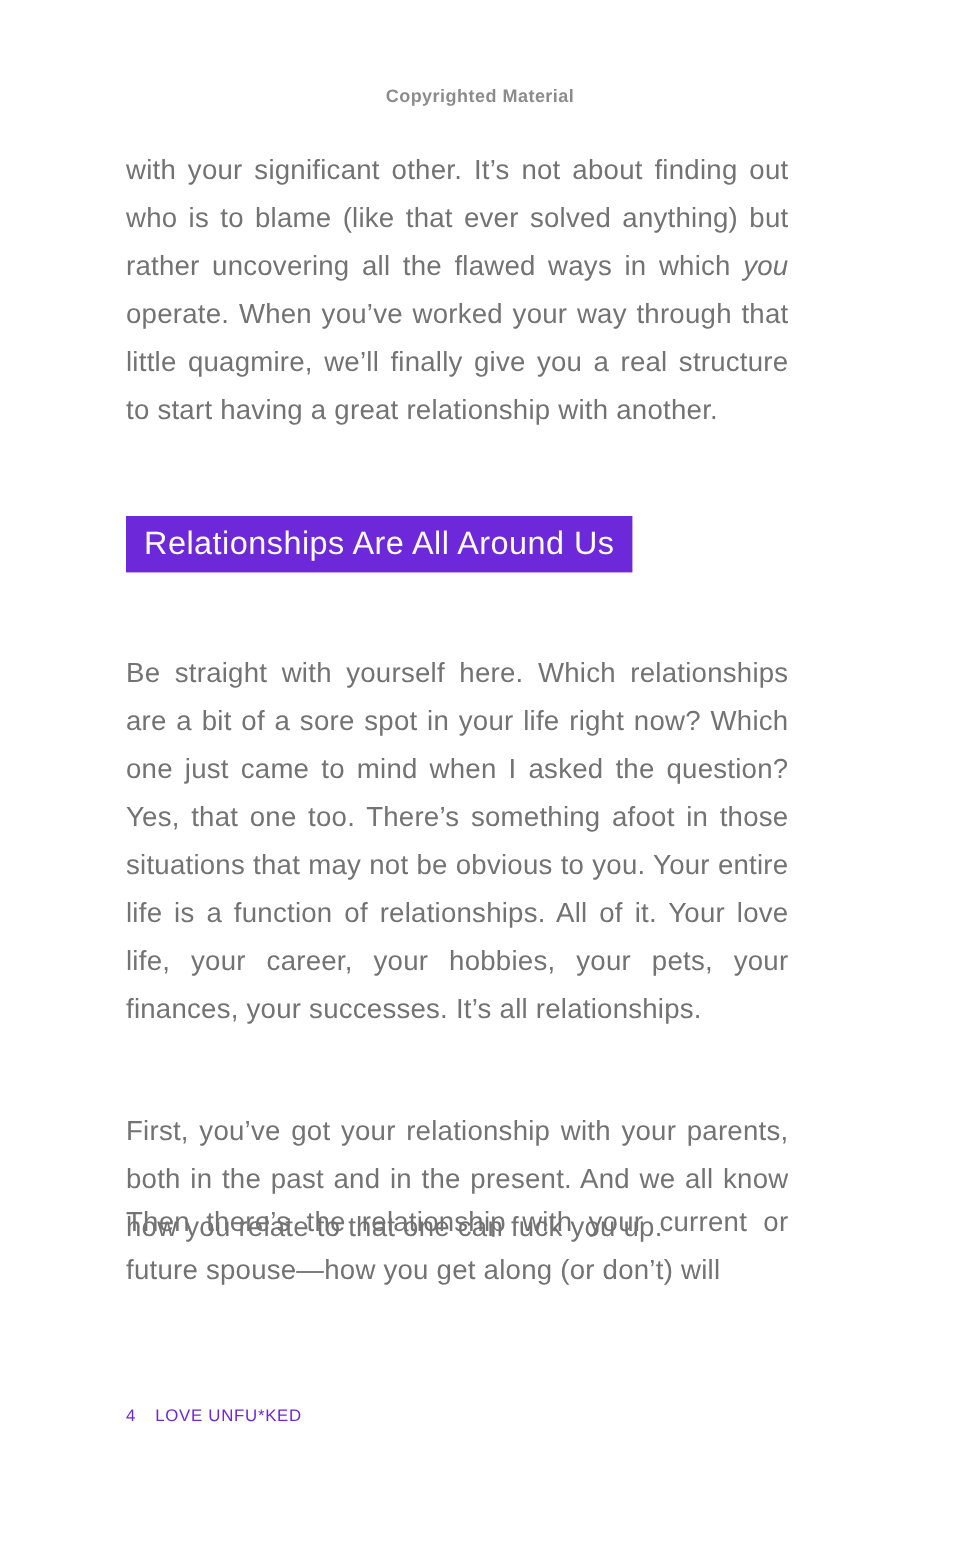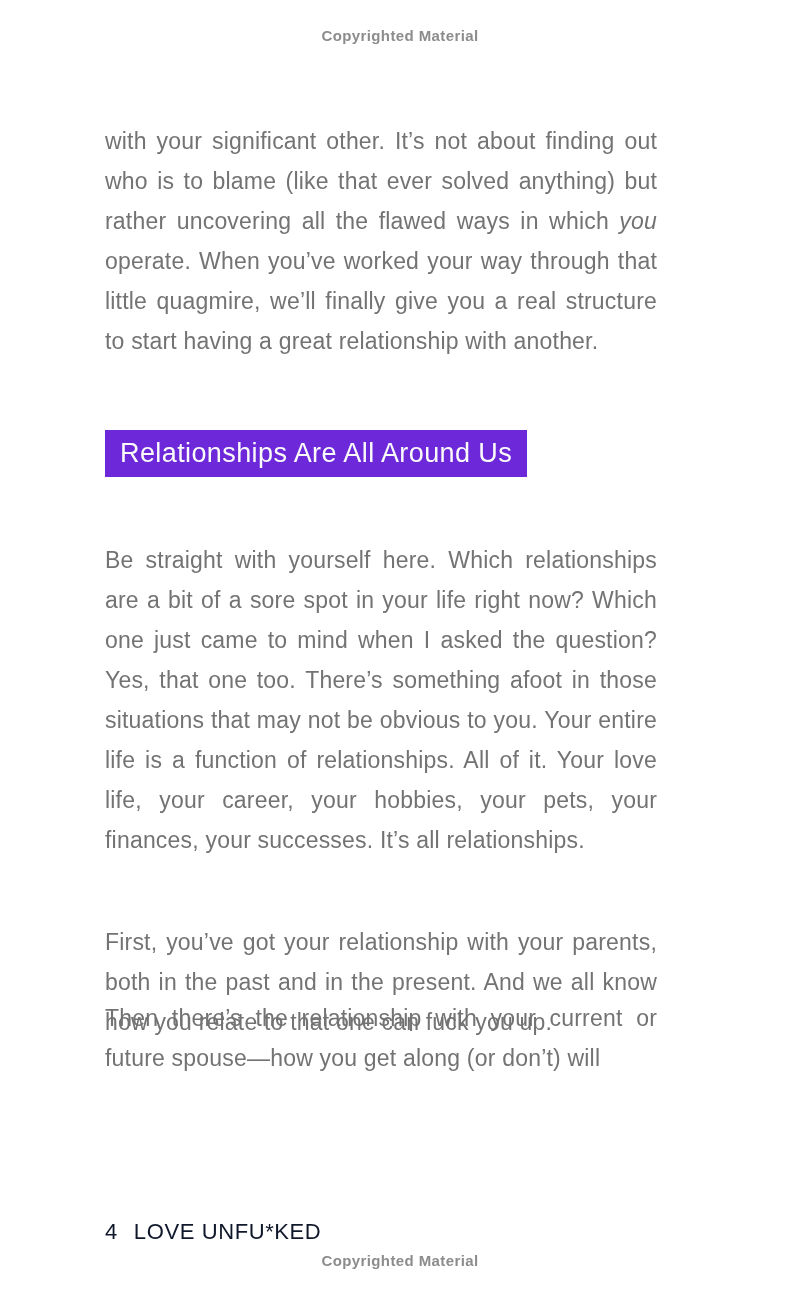--- a/index.html
+++ b/index.html
@@ -17,20 +17,21 @@
   }
   .copyright {
     position: absolute;
     left: 0;
     right: 0;
     text-align: center;
     font-size: 15px;
     font-weight: 700;
     letter-spacing: 0.4px;
     color: #8c8c8c;
+    margin-top: 45px;
   }
   .copyright.top { top: 27px; }
   .copyright.bottom { top: 1252px; }
 
   .body-text {
     position: absolute;
     left: 105px;
     width: 552px;
     font-size: 23px;
     line-height: 40px;
@@ -57,24 +58,23 @@
     color: #fafafa;
     font-size: 27px;
     letter-spacing: 0.4px;
     white-space: nowrap;
   }
 
   .footer {
     position: absolute;
     left: 105px;
     top: 1171px;
-    font-size: 22px;
-    color: #0f172a;
+    font-size: 14px;
+    color: #6d28d9;
     letter-spacing: 0.6px;
-    margin-top: 48px;
   }
   .footer .pagenum {
     margin-right: 16px;
   }
 </style>
 </head>
 <body>
 
 <div class="page">
 

